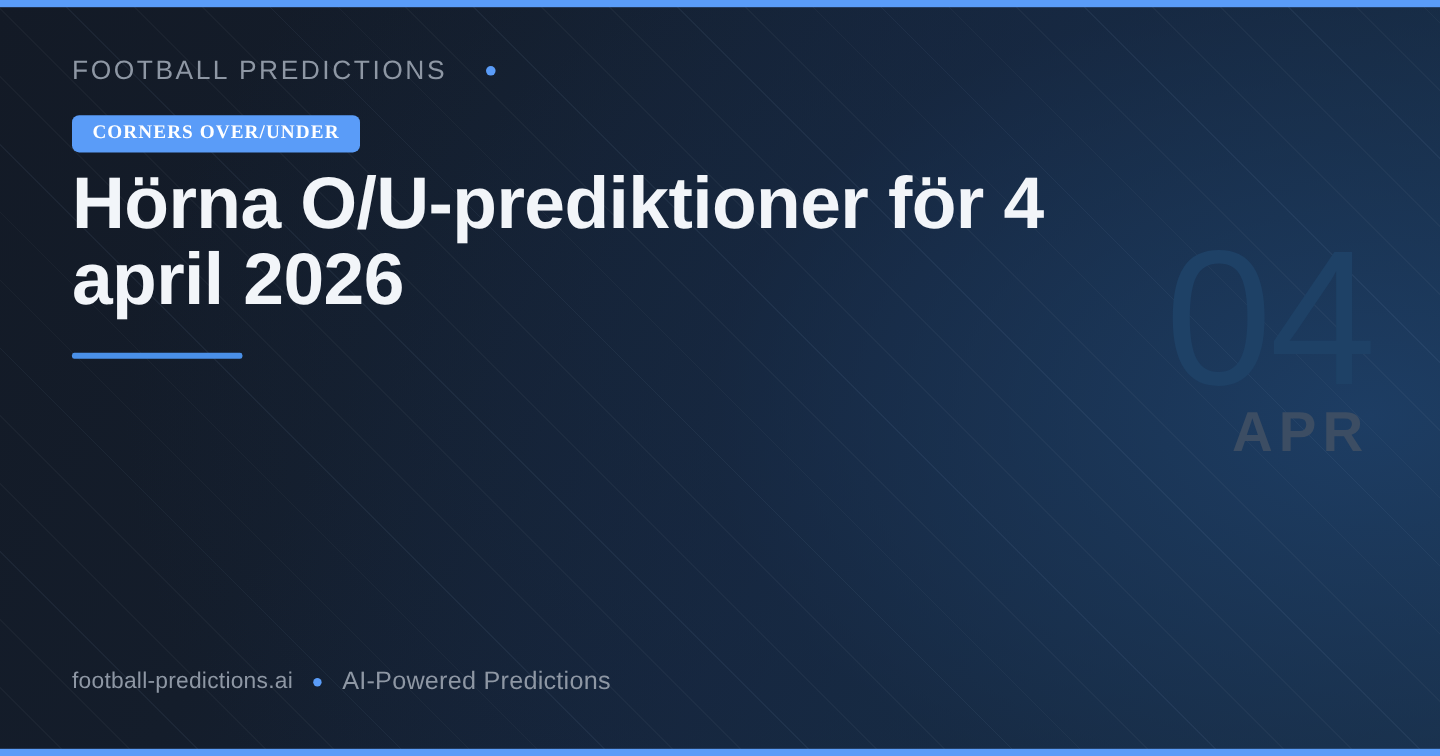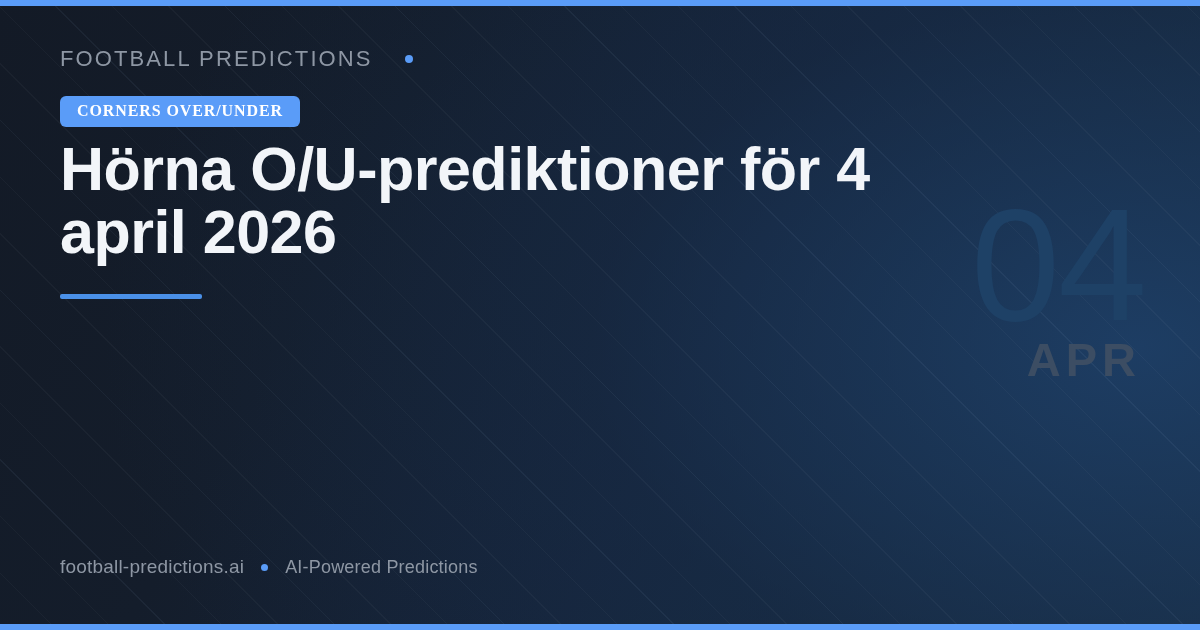--- a/index.html
+++ b/index.html
@@ -177,21 +177,21 @@
     letter-spacing:0.2px;
   }
   .footer-dot {
     width:7px;
     height:7px;
     border-radius:50%;
     background:#5a9cf8;
     flex:0 0 auto;
   }
   .footer-tag {
-    font-size:18px;
+    font-size:21px;
     font-weight:400;
     color:#8e97a4;
     letter-spacing:0.2px;
   }
 </style>
 </head>
 <body>
 
 <div class="og-card">
 

